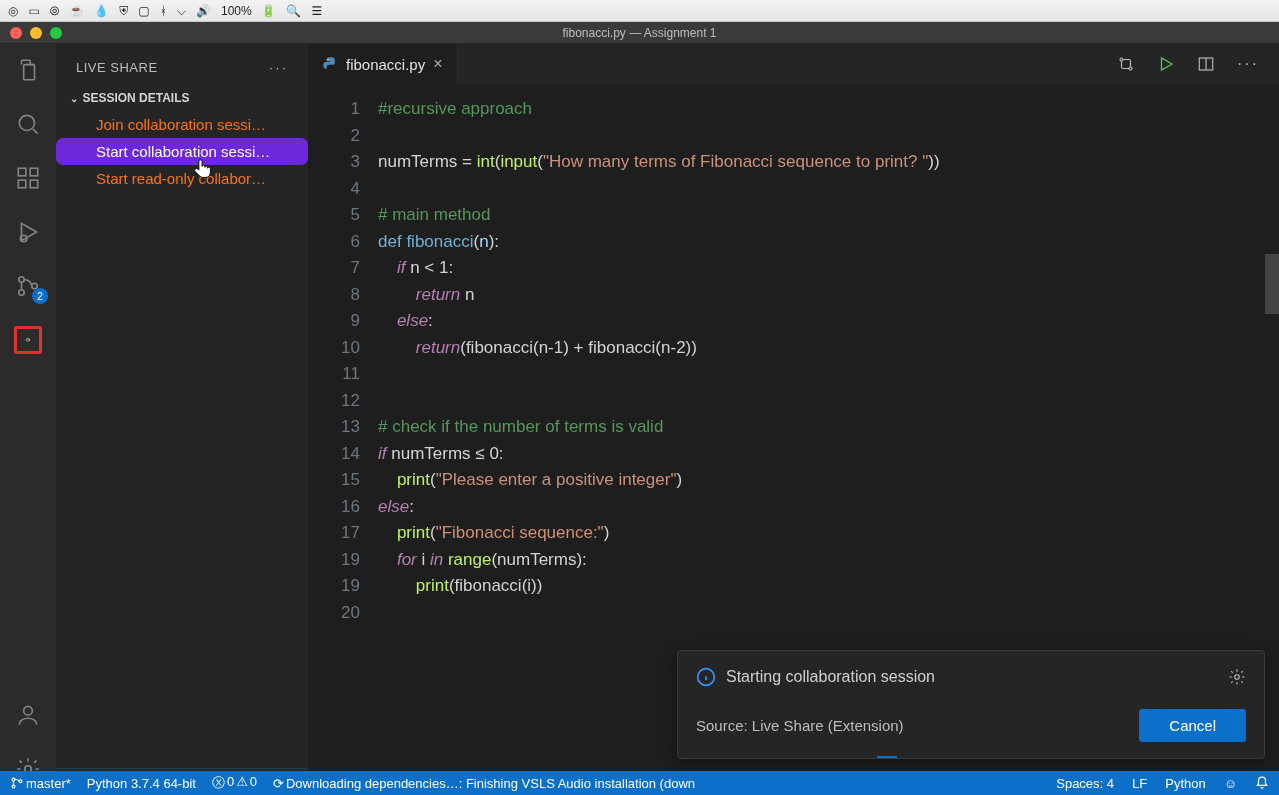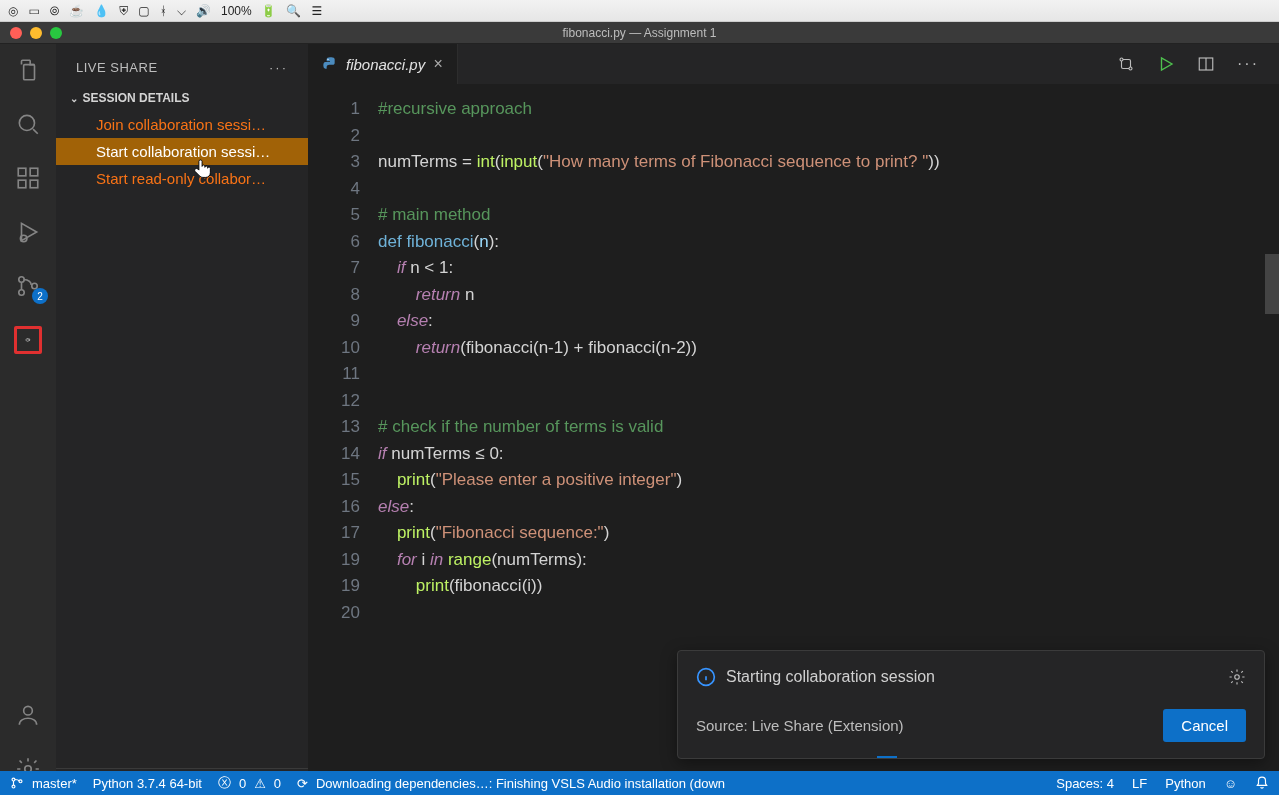--- a/index.html
+++ b/index.html
@@ -26,51 +26,51 @@
 .activity-bar .ab-item.active { color:#fff; }
 .activity-bar .highlight { border:3px solid #e03030; padding:8px; border-radius:2px; }
 .activity-bar .spacer { flex:1; }
 .activity-bar .badge { position:absolute; bottom:-4px; right:-6px; background:#0d70c8; color:#fff; font-size:10px; border-radius:50%; width:16px; height:16px; display:flex; align-items:center; justify-content:center; }
 
 .side-panel { width:252px; background:#252526; color:#ccc; display:flex; flex-direction:column; }
 .side-header { padding:16px 20px 10px; font-size:13px; letter-spacing:0.5px; color:#bdbdbd; display:flex; justify-content:space-between; align-items:center;}
 .section-title { padding:6px 14px; font-size:12px; font-weight:700; color:#d4d4d4; display:flex; align-items:center; gap:4px;}
 .section-title .chev { font-size:10px; }
 .tree-item { padding:5px 14px 5px 40px; font-size:15px; color:#f97316; white-space:nowrap; overflow:hidden; text-overflow:ellipsis; cursor:pointer;}
-.tree-item.selected { background:#a16207; color:#fff; }
+.tree-item.selected { background:#6d28d9; color:#fff;border-radius:7px; }
 .side-panel .bottom-section { margin-top:auto; border-top:1px solid #3a3a3a;}
 
 .editor-area { flex:1; display:flex; flex-direction:column; background:#1e1e1e; position:relative;}
 .tab-bar { height:40px; background:#252526; display:flex; align-items:stretch; }
-.tab { display:flex; align-items:center; gap:8px; padding:0 14px; background:#1e1e1e; color:#e0e0e0; font-size:15px; border-right:1px solid #2d2d2d;font-style:italic;}
+.tab { display:flex; align-items:center; gap:8px; padding:0 14px; background:#1e1e1e; color:#e0e0e0; font-size:15px; border-right:1px solid #2d2d2d;}
 .tab .close { color:#aaa; font-size:16px; }
 .tab-actions { margin-left:auto; display:flex; align-items:center; gap:22px; padding-right:20px; color:#bdbdbd; }
 .tab-actions svg { width:18px; height:18px; }
 
 .code { flex:1; display:flex; font-family:"SF Mono",Menlo,Consolas,monospace; font-size:17px; line-height:26.5px; overflow:hidden; position:relative;}
 .gutter { width:70px; text-align:right; padding:12px 18px 0 0; color:#6e7681; user-select:none;}
 .gutter div { height:26.5px; }
 .code-content { padding:12px 0 0 0; color:#d4d4d4; white-space:pre; }
 .c-comment{color:#57965c;} .c-func{color:#6fb2d8;} .c-kw{color:#6fb2d8;} .c-ctrl{color:#b680b1;font-style:italic;} .c-str{color:#ce9178;} .c-builtin{color:#bef264;} .c-op{color:#d4d4d4;} .c-param{color:#9cdcfe;}
 .mini-map { position:absolute; top:40px; right:0; width:14px; height:400px; }
 .mini-map .sel { position:absolute; right:0; width:14px; height:60px; top:130px; background:#444; }
 
 
 .notification { position:absolute; right:14px; bottom:36px; width:588px; background:#252526; border:1px solid #3b3b3b; border-radius:4px; padding:16px 18px; box-shadow:0 4px 16px rgba(0,0,0,.4);}
 .notif-header { display:flex; align-items:center; gap:10px; color:#d0d0d0; font-size:16px; justify-content:space-between;}
 .notif-header .left { display:flex; align-items:center; gap:10px;}
 .notif-body { margin-top:22px; display:flex; justify-content:space-between; align-items:center; }
 .notif-body .src { color:#bdbdbd; font-size:15px; }
-.notif-body button { background:#0d70c8; color:#fff; border:none; padding:8px 18px; font-size:15px; border-radius:3px; cursor:pointer;}
+.notif-body button { background:#0d70c8; color:#fff; border:none; padding:8px 30px; font-size:15px; border-radius:3px; cursor:pointer;}
 .notif-progress { position:absolute; left:0; right:0; bottom:0; height:2px; background:transparent;}
 .notif-progress .bar { position:absolute; left:34%; width:20px; height:2px; background:#0d70c8; }
 
 
 .status-bar { position:absolute; left:0; right:0; bottom:0; height:24px; background:#0d70c8; color:#fff; display:flex; align-items:center; font-size:13px; padding:0 10px; gap:16px;}
-.status-bar .sb-item { display:flex; align-items:center; gap:8px; white-space:nowrap; cursor:pointer;}
+.status-bar .sb-item { display:flex; gap:2px; white-space:nowrap; cursor:pointer;}
 .status-bar .sb-right { margin-left:auto; display:flex; gap:18px; }
 
 
 .hand-cursor { position:absolute; left:192px; top:158px; pointer-events:none; z-index:50;}
 
 svg { display:block; }
 </style>
 </head>
 <body>
 

